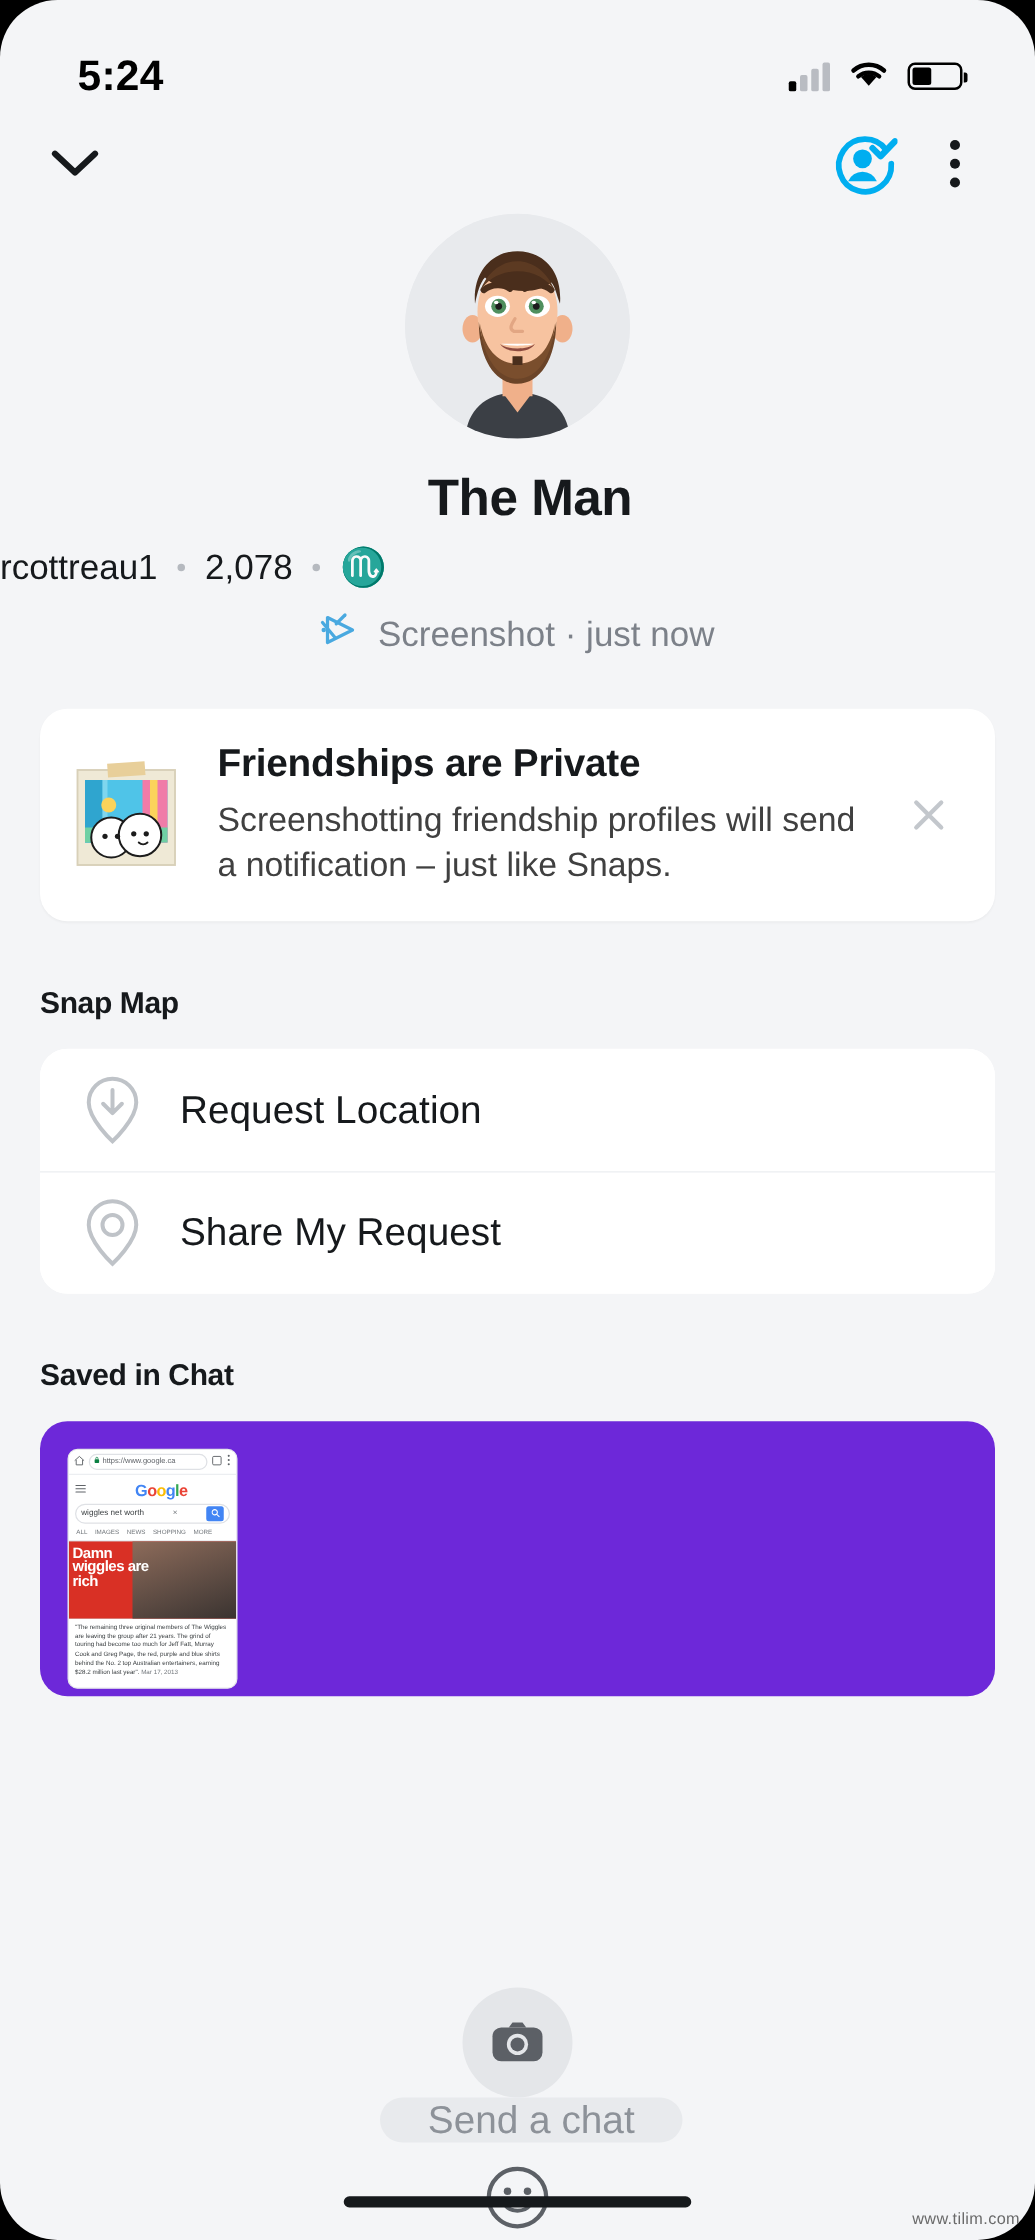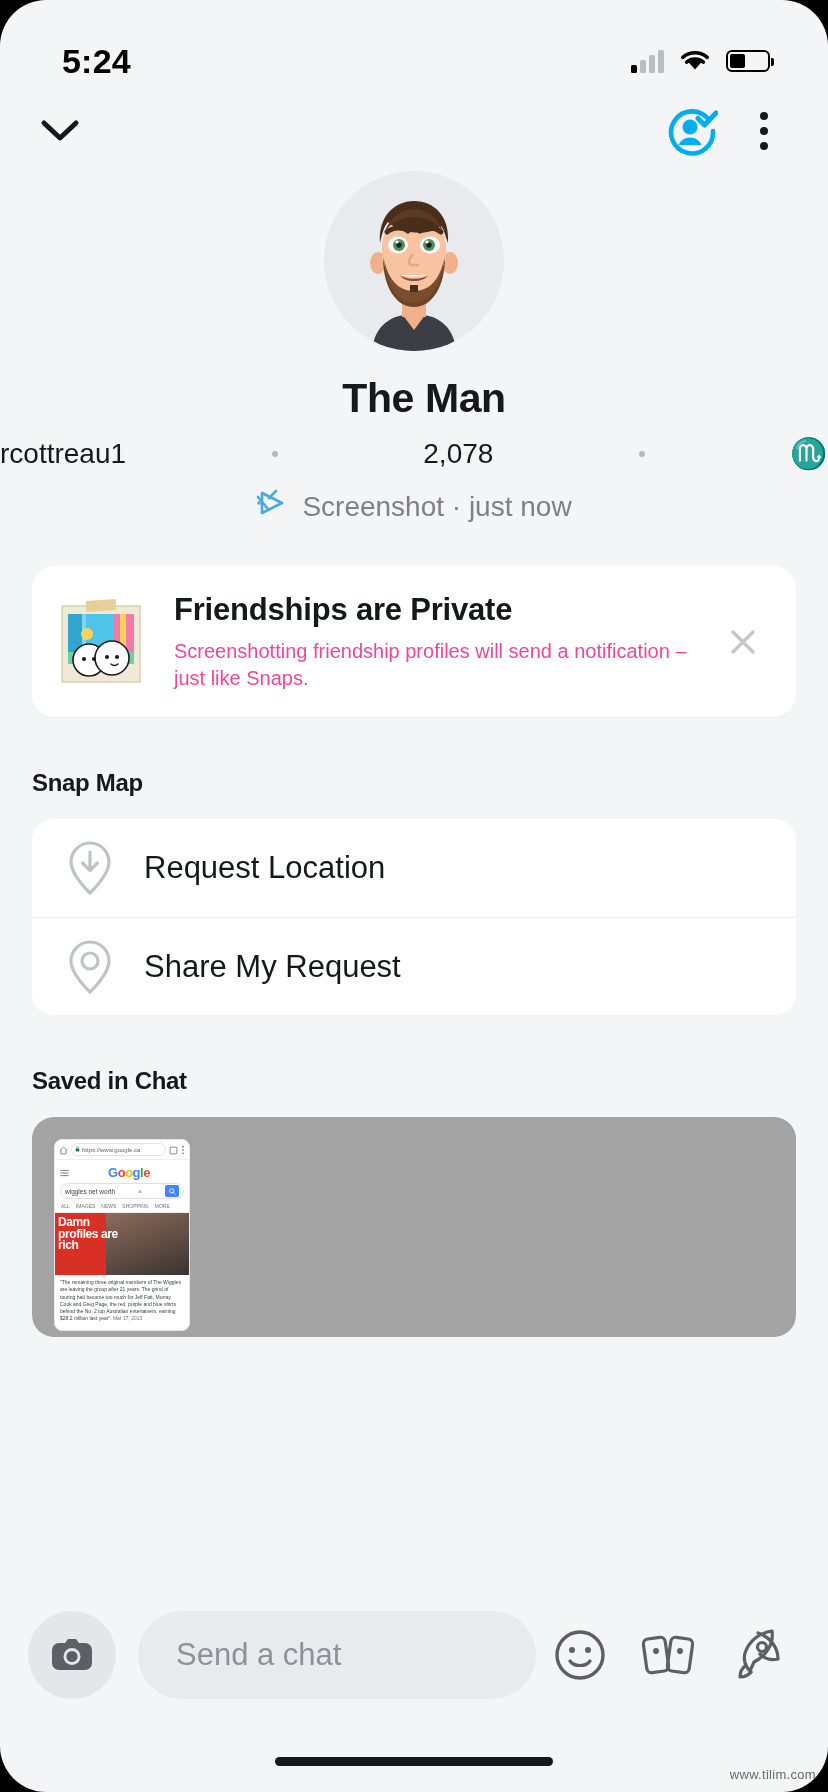--- a/index.html
+++ b/index.html
@@ -59,21 +59,21 @@
   #avatar {
     width:180px;height:180px;border-radius:50%;
     background:#e8eaed; margin:0 auto; position:relative; overflow:hidden;
   }
   #avatar svg{display:block;}
   #displayname {
     margin-top:24px; font-size:41px; font-weight:700; color:#16191c; letter-spacing:-.4px;padding-left:20px;
   }
   #metarow {
     margin-top:14px; font-size:28px; color:#16191c;
-    display:flex; align-items:center; justify-content:space-between; gap:16px;
+    display:flex; align-items:center; justify-content:flex-start; gap:16px;
   }
   #metarow .dot { width:6px;height:6px;border-radius:50%;background:#b5b9bf; }
   #metarow .zodiac{ font-size:30px; }
   #statusrow {
     margin-top:18px; font-size:28px; color:#7c8189;
     display:flex; align-items:center; justify-content:center; gap:14px;
   }
 
   
   .card {
@@ -81,39 +81,39 @@
     box-shadow:0 1px 2px rgba(0,0,0,.04);
   }
 
   #privacy-card {
     margin-top:42px; display:flex; align-items:center; gap:0;
     padding:26px 26px 26px 24px;
   }
   #privacy-thumb { width:94px;height:96px;flex:0 0 94px; }
   #privacy-text { flex:1; padding:0 14px 0 24px; }
   #privacy-title { font-size:31px; font-weight:700; color:#16191c; letter-spacing:-.2px; }
-  #privacy-body { margin-top:10px; font-size:20px; line-height:1.33; color:#ec4899; }
+  #privacy-body { margin-top:10px; font-size:27px; line-height:1.33; color:#404040; }
   #privacy-close { width:54px;flex:0 0 54px;display:flex;align-items:center;justify-content:center; }
 
   .section-title {
     font-size:24px; font-weight:700; color:#16191c;
     margin:52px 0 22px 32px; letter-spacing:-.3px;
   }
 
   .rowlist { margin:0 32px; border-radius:22px; overflow:hidden; background:#fff; }
   .row {
     display:flex; align-items:center; height:98px; padding:0 30px;
     background:#fff;
   }
   .row + .row { border-top:1.5px solid #eceef1; }
   .row .ico { width:56px;flex:0 0 56px;display:flex;align-items:center;justify-content:center; }
   .row .lbl { font-size:31px; color:#16191c; padding-left:26px; font-weight:500; }
 
   
-  #saved-card { margin:0 32px; background:#a3a3a3; border-radius:22px; padding:22px; height:220px; }
+  #saved-card { margin:0 32px; background:#6d28d9; border-radius:22px; padding:22px; height:220px; }
   #gthumb {
     width:136px; height:192px; border-radius:8px; overflow:hidden;
     background:#fff; border:1px solid #e6e8eb; position:relative;
     font-family:"Liberation Sans", sans-serif;
   }
   #gthumb .gbar {
     height:20px; display:flex; align-items:center; gap:3px; padding:0 4px;
     border-bottom:1px solid #eceef1; background:#fff;
   }
   #gthumb .gurl {
@@ -148,20 +148,21 @@
     position:absolute; bottom:0; left:0; width:828px; height:70px;
     background:linear-gradient(to bottom, rgba(244,245,247,0), #f4f5f7 75%);
     pointer-events:none;
   }
 
   
   #chatbar {
     position:absolute; bottom:72px; left:0; width:828px; height:130px;
     display:flex; align-items:center; gap:0; padding:0 28px;
     background:#f4f5f7;
+    flex-direction:column;
   }
   #cam {
     width:88px;height:88px;flex:0 0 88px;border-radius:50%;background:#e4e6e9;
     display:flex;align-items:center;justify-content:center;
   }
   #chatinput {
     flex:1; height:88px; margin-left:22px; border-radius:44px; background:#e8eaed;
     display:flex; align-items:center; padding:0 38px;
   }
   #chatinput span { font-size:31px; color:#8d9299; }
@@ -399,21 +400,21 @@
         <div class="gtabs">
           <span>ALL</span>
           <span>IMAGES</span>
           <span>NEWS</span>
           <span>SHOPPING</span>
           <span>MORE</span>
         </div>
         <div class="ghero">
           <div class="red"></div>
           <div class="photo"></div>
-          <div class="hl">Damn profiles are rich</div>
+          <div class="hl">Damn wiggles are rich</div>
         </div>
         <div class="gbody">
           <span>"The remaining three original members of The Wiggles are leaving the group after 21 years. The grind of touring had become too much for Jeff Fatt, Murray Cook and Greg Page, the red, purple and blue shirts behind the No. 2 top Australian entertainers, earning $28.2 million last year".</span>
           <span style="color:#70757a;">Mar 17, 2013</span>
         </div>
       </div>
     </div>
 
     <div id="fade"></div>
   </div>

